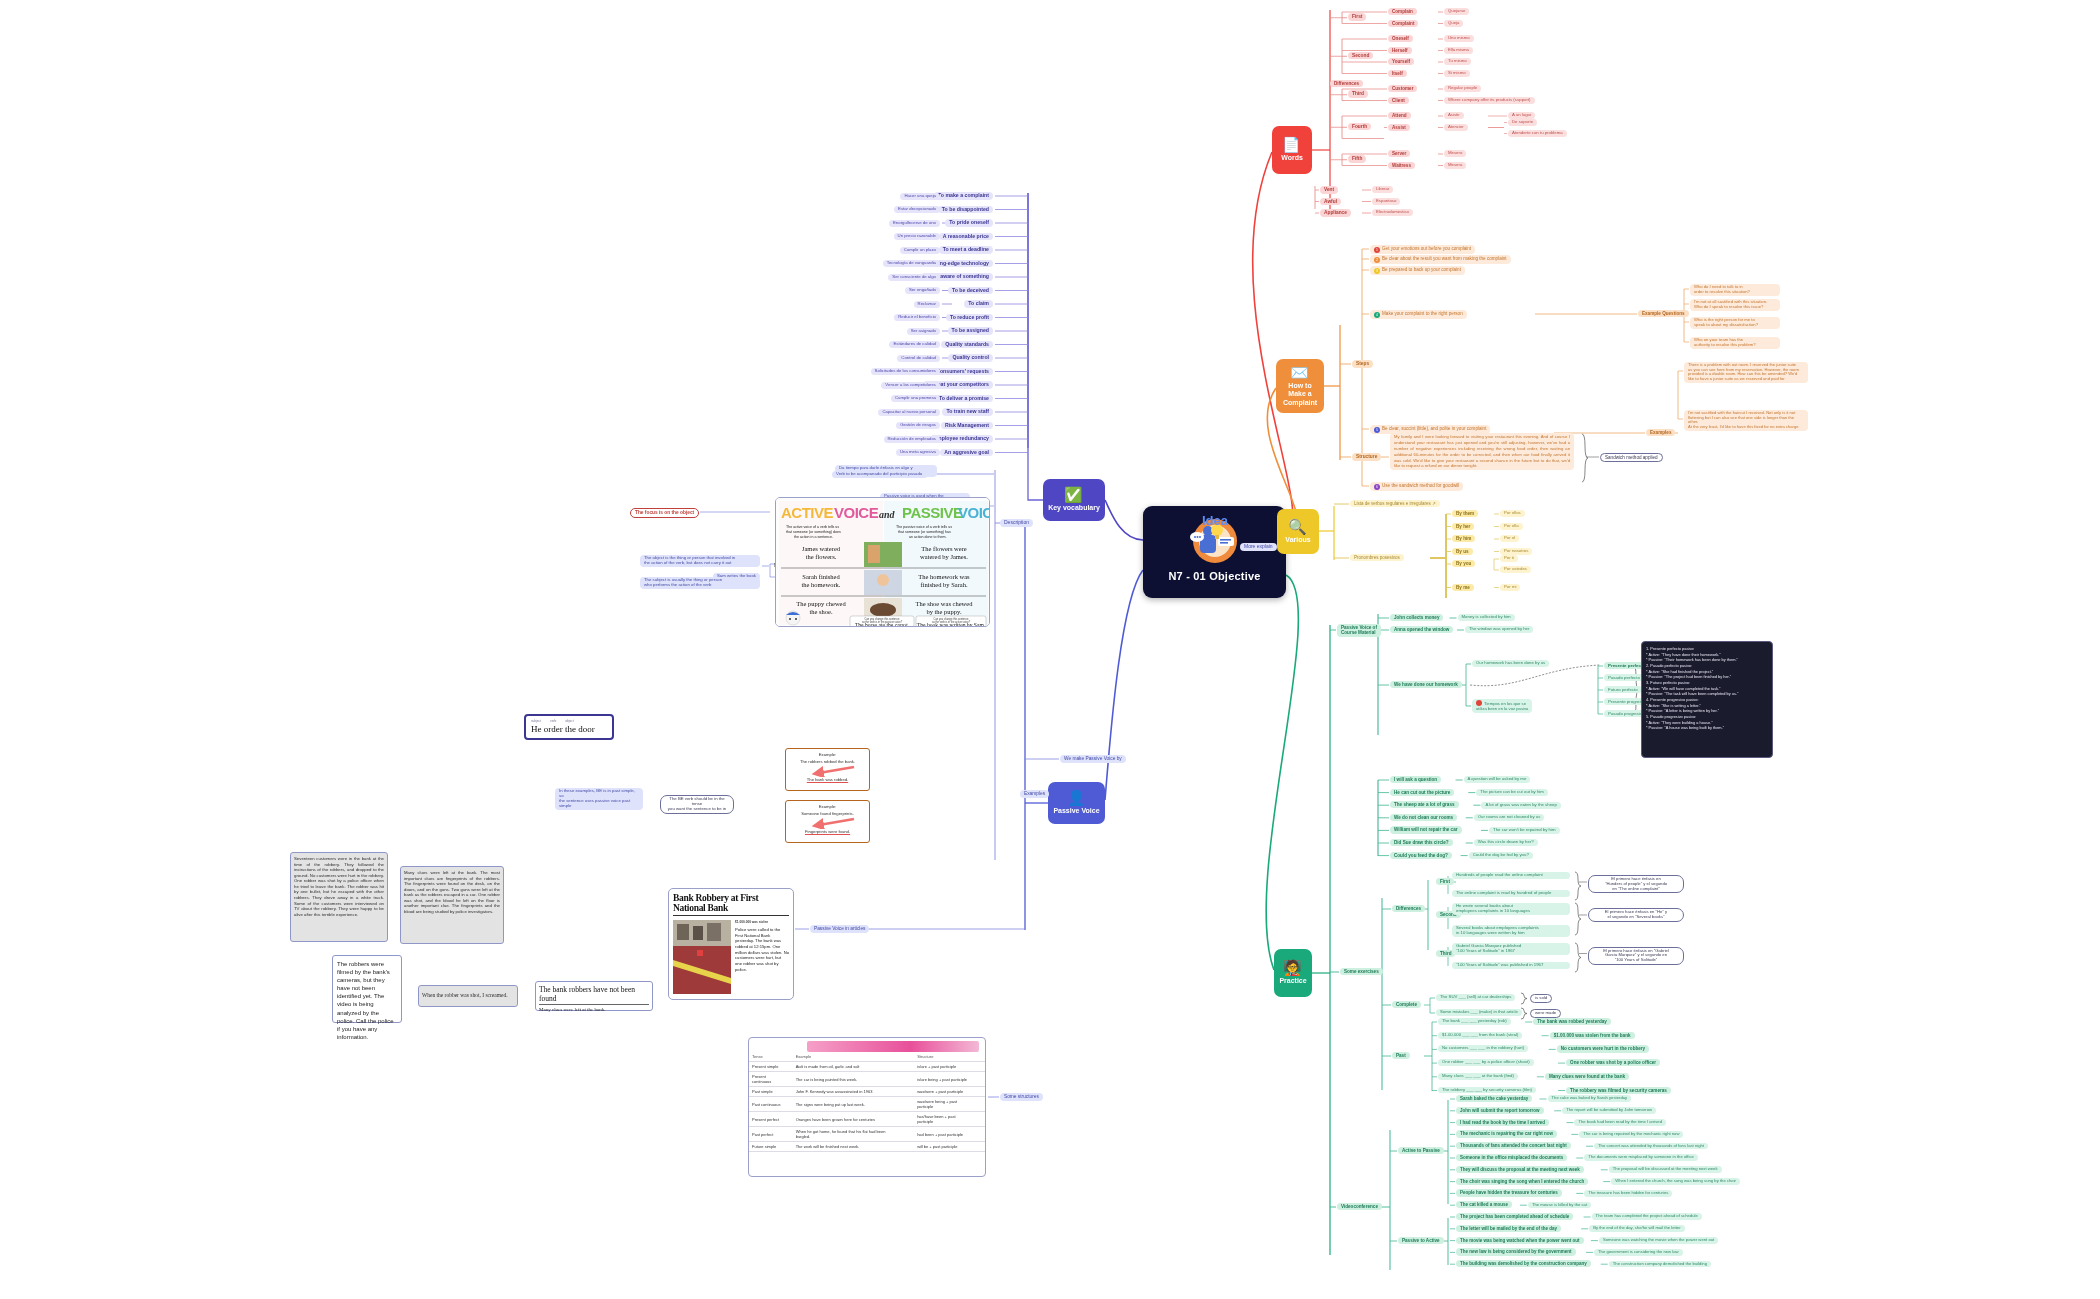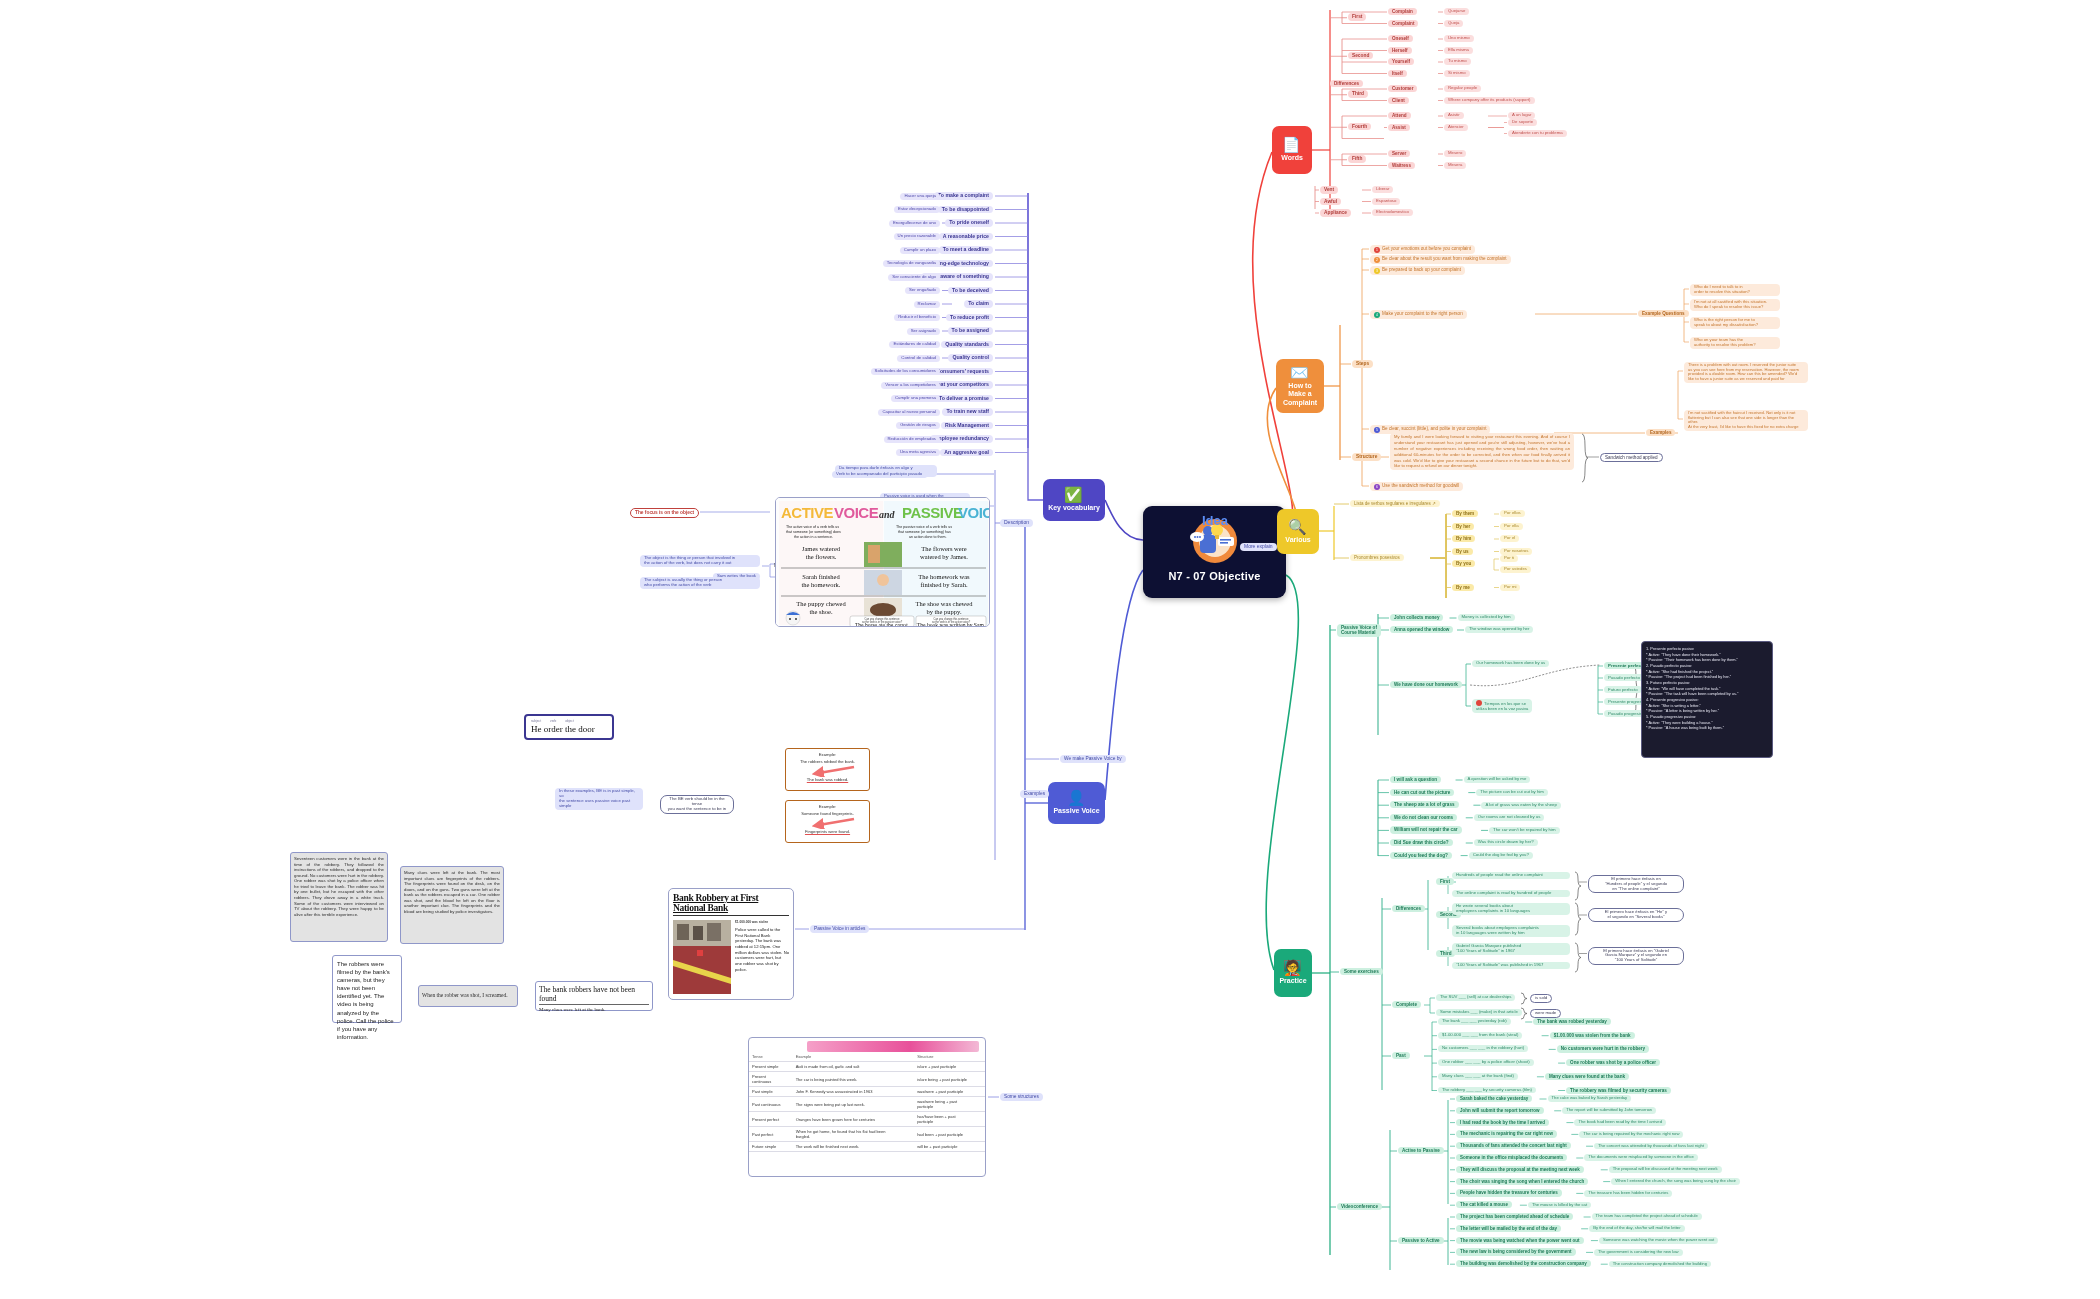--- a/index.html
+++ b/index.html
@@ -420,21 +420,21 @@
         <rect x="36" y="31" width="8" height="1.6" fill="#4a6fd4"></rect>
         <circle cx="33" cy="19" r="6" fill="#ffd84d"></circle>
         <rect x="31" y="24" width="4" height="4" fill="#e8b93a"></rect>
         <ellipse cx="13" cy="26" rx="7" ry="5" fill="#fff"></ellipse>
         <circle cx="11" cy="26" r="1" fill="#4a6fd4"></circle>
           <circle cx="13.5" cy="26" r="1" fill="#4a6fd4"></circle>
           <circle cx="16" cy="26" r="1" fill="#4a6fd4"></circle>
         <text x="31" y="14" font-size="13" font-weight="bold" text-anchor="middle" fill="#5b8df5" font-family="Liberation Sans, sans-serif">Idea</text>
       </svg>
     </div>
-    <div id="center-title">N7 - 07 Objective</div>
+    <div id="center-title">N7 - 01 Objective</div>
   </div>
 
   <div class="mainbox" id="mb-key">
     <span class="mb-ico">✅</span>
     <span>Key vocabulary</span>
   </div>
   <div class="mainbox" id="mb-pass">
     <span class="mb-ico">👤</span>
     <span>Passive Voice</span>
   </div>
@@ -780,21 +780,21 @@
   <div class="greybox" id="art2" style="left:400px; top:866px; width:104px; height:78px;">Many clues were left at the bank. The most important clues are fingerprints of the robbers. The fingerprints were found on the desk, on the doors, and on the guns. Two guns were left at the bank as the robbers escaped in a car. One robber was shot, and the blood he left on the floor is another important clue. The fingerprints and the blood are being studied by police investigators.</div>
 
   <div class="greybox" id="quote" style="left:418px; top:985px; width:100px; height:22px; font-size:5.5px; font-family:'Liberation Serif',serif; text-align:left; padding-top:6px;">When the robber was shot, I screamed.</div>
 
   <div style="position:absolute; left:535px; top:981px; width:118px; height:30px; background:#fff; border:1px solid #8f97c9; border-radius:3px; padding:3px;">
     <div style="font-family:'Liberation Serif',serif; font-weight:normal; font-size:7.5px; color:#111; border-bottom:1px solid #666; padding-bottom:1px;">The bank robbers have not been found</div>
     <div style="font-family:'Liberation Serif',serif; font-size:5px; color:#222; margin-top:2px;">Many clues were left at the bank.</div>
   </div>
 
   <div class="imgcard" id="news" style="left:668px; top:888px; width:126px; height:112px; padding:4px;">
-    <div style="font-family:'Liberation Serif',serif; font-weight:bold; font-size:9.5px; color:#111; border-bottom:1px solid #333; padding-bottom:2px; letter-spacing:-.3px;text-decoration:underline;">Bank Robbery at First National Bank</div>
+    <div style="font-family:'Liberation Serif',serif; font-weight:bold; font-size:9.5px; color:#111; border-bottom:1px solid #333; padding-bottom:2px; letter-spacing:-.3px;">Bank Robbery at First National Bank</div>
     <div style="display:flex; gap:4px; margin-top:4px;">
       <svg width="58" height="74" viewBox="0 0 58 74">
         <rect width="58" height="74" fill="#8c2b2b"></rect>
         <rect x="0" y="0" width="58" height="26" fill="#b8b0a0"></rect>
         <rect x="4" y="4" width="12" height="16" fill="#6e6458"></rect>
         <rect x="20" y="6" width="10" height="14" fill="#5b5148"></rect>
         <rect x="34" y="3" width="14" height="18" fill="#7a7065"></rect>
         <rect x="0" y="26" width="58" height="48" fill="#9e3a3a"></rect>
         <path d="M0 40 L58 58 L58 64 L0 46 Z" fill="#e8d44a"></path>
         <rect x="24" y="30" width="6" height="6" fill="#e04040"></rect>

